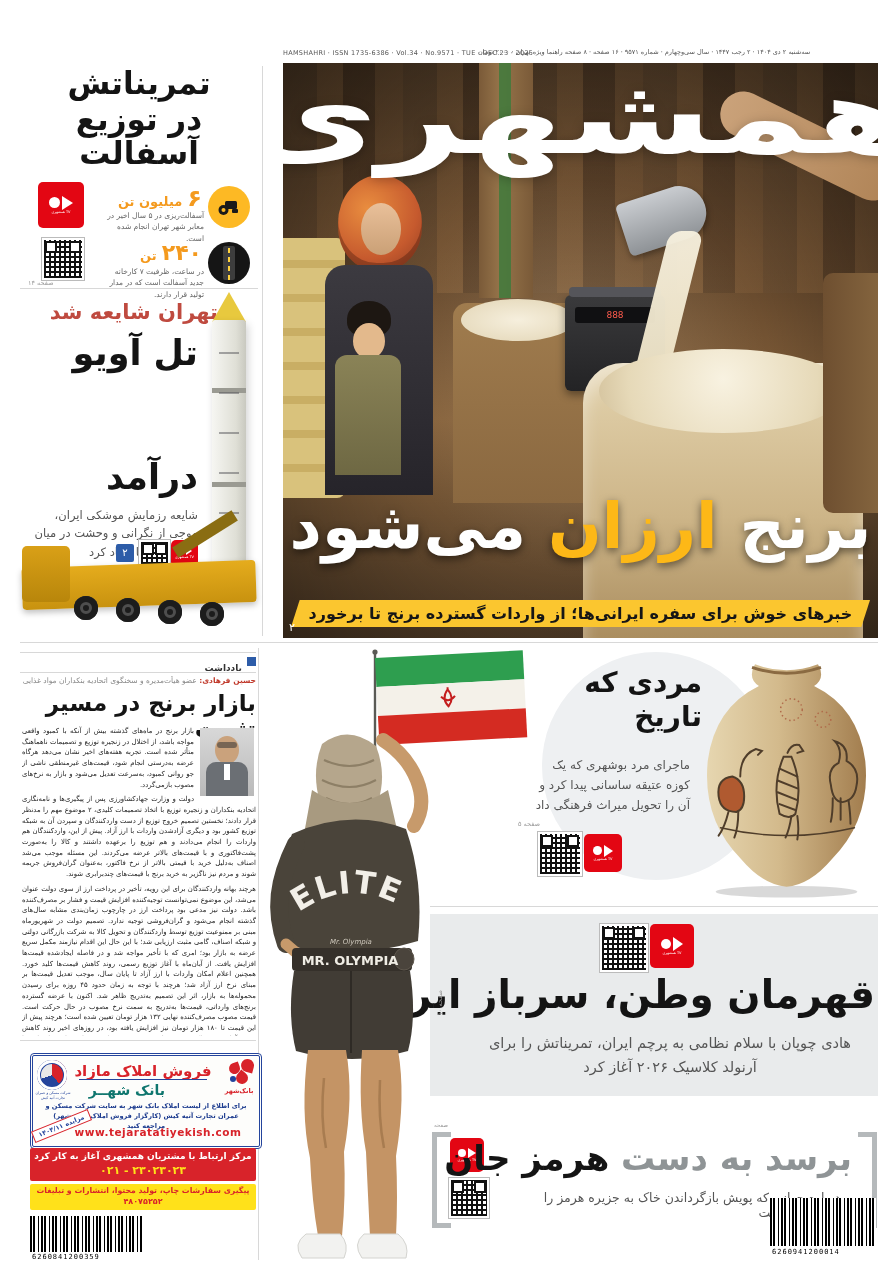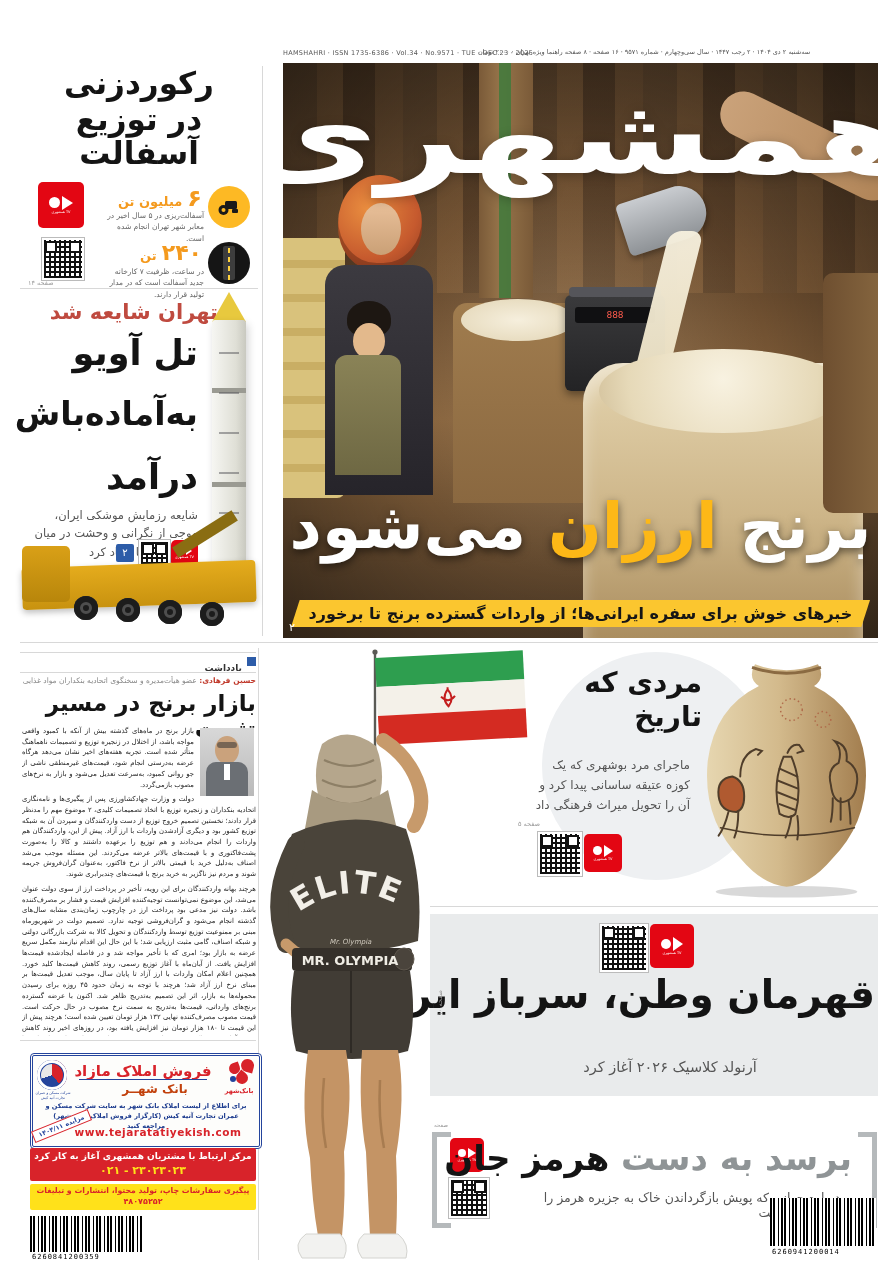--- a/index.html
+++ b/index.html
@@ -108,38 +108,38 @@
          background:linear-gradient(180deg,#f7f1df,#efe4c6);transform:skewX(-14deg);opacity:.95;"></div>
 
     <div class="abs" style="left:300px;top:300px;width:280px;height:280px;border-radius:40px 40px 0 0;
          background:linear-gradient(180deg,#e3d3ae 0%,#cdb588 55%,#a98c5e 100%);box-shadow:inset 0 14px 18px rgba(255,255,255,.4);"></div>
     <div class="abs" style="left:316px;top:286px;width:248px;height:84px;border-radius:50%;
          background:radial-gradient(circle at 50% 36%,#f8f2e1,#e6d9b8 70%,#d2c09a);"></div>
 
     <div class="abs" style="left:540px;top:210px;width:70px;height:240px;border-radius:10px;
          background:linear-gradient(90deg,#6e4f30,#8a6a42);"></div>
 
-    <div class="abs c" style="left:0;top:20px;width:595px;">
+    <div class="abs c" style="left:0;top:0;width:595px;">
       <span style="display:inline-block;transform:scaleX(1.42);transform-origin:50% 50%;
                    font-size:104px;font-weight:bold;color:#fff;line-height:1.05;
                    text-shadow:0 2px 10px rgba(0,0,0,.25);">همشهری</span>
     </div>
 
     <div class="abs c rtl" style="left:0;top:432px;width:595px;font-size:63px;font-weight:bold;line-height:1;white-space:nowrap;">
       <span style="color:#fff;text-shadow:0 3px 8px rgba(0,0,0,.55);">برنج</span>
       <span style="color:#fdb817;text-shadow:0 3px 8px rgba(0,0,0,.55);text-align:center;">ارزان</span>
       <span style="color:#fff;text-shadow:0 3px 8px rgba(0,0,0,.55);">می‌شود</span>
     </div>
 
     <div class="abs c rtl lead-strip" style="left:8px;top:537px;width:579px;height:27px;line-height:27px;font-size:16px;
                 clip-path:polygon(1.5% 0,100% 0,98.5% 100%,0 100%);">خبرهای خوش برای سفره ایرانی‌ها؛ از واردات گسترده برنج تا برخورد قاطع با محتکران</div>
     <div class="abs" style="left:6px;top:558px;color:#fff;font-size:11px;">۲</div>
   </div>
 
-  <div class="abs c rtl headline" style="left:20px;top:66px;width:238px;font-size:31px;line-height:1.1;">رکوردزنی</div>
+  <div class="abs c rtl headline" style="left:20px;top:66px;width:238px;font-size:31px;line-height:1.1;">تمریناتش</div>
   <div class="abs c rtl headline" style="left:20px;top:102px;width:238px;font-size:31px;line-height:1.1;">در توزیع آسفالت</div>
 
   <div class="abs" style="left:208px;top:186px;width:42px;height:42px;border-radius:50%;background:#fdb924;">
     <svg viewBox="0 0 24 24" style="position:absolute;left:8px;top:9px;width:26px;height:24px;">
       <rect x="8" y="6" width="12" height="8" rx="1.5" fill="#1a1a1a"></rect>
       <circle cx="6.5" cy="15" r="5" fill="#1a1a1a"></circle>
         <circle cx="6.5" cy="15" r="2" fill="#fdb924"></circle>
       <rect x="15" y="14" width="6" height="4" rx="1" fill="#1a1a1a"></rect>
     </svg>
   </div>
@@ -167,21 +167,20 @@
     </div>
     <span class="tv-label">همشهری TV</span>
   </div>
   <div class="qr" style="left:42px;top:238px;width:38px;height:38px;"></div>
 
   <div class="abs hl" style="left:20px;top:288px;width:238px;height:1px;"></div>
   <div class="abs pageref" style="left:28px;top:279px;">صفحه ۱۴</div>
 
   <div class="abs r rtl kicker" style="left:22px;top:300px;width:196px;font-size:21px;">تهران شایعه شد</div>
   <div class="abs r rtl headline" style="left:22px;top:332px;width:176px;font-size:35px;line-height:1.2;">تل آویو</div>
-  <div class="abs r rtl headline" style="left:22px;top:394px;width:176px;font-size:33px;line-height:1.2;">به‌آماده‌باش</div>
   <div class="abs r rtl headline" style="left:22px;top:456px;width:176px;font-size:35px;line-height:1.2;">درآمد</div>
   <div class="abs r rtl dek" style="left:26px;top:506px;width:172px;font-size:11.5px;line-height:1.6;">شایعه رزمایش موشکی ایران، موجی از نگرانی و وحشت در میان صهیونیست‌ها ایجاد کرد</div>
 
   <div class="abs c" style="left:116px;top:544px;width:18px;height:18px;background:#2d5ca8;color:#fff;font-size:10px;line-height:18px;border-radius:2px;">۲</div>
   <div class="qr" style="left:139px;top:540px;width:27px;height:27px;"></div>
   <div class="tv abs" style="left:171px;top:540px;width:27px;height:27px;">
     <div class="tv-row">
       <span class="tv-dot" style="width:6px;height:6px;"></span>
       <span class="tv-play" style="border-width:4px 0 4px 6px;border-left-color:#fff;"></span>
     </div>
@@ -275,20 +274,21 @@
   <div class="abs panel" style="left:430px;top:914px;width:448px;height:182px;"></div>
   <div class="qr" style="left:600px;top:924px;width:44px;height:44px;"></div>
   <div class="tv abs" style="left:650px;top:924px;width:44px;height:44px;">
     <div class="tv-row">
       <span class="tv-dot" style="width:10px;height:10px;"></span>
       <span class="tv-play" style="border-width:7px 0 7px 10px;border-left-color:#fff;"></span>
     </div>
     <span class="tv-label">همشهری TV</span>
   </div>
   <div class="abs c rtl headline" style="left:455px;top:972px;width:420px;font-size:39px;white-space:nowrap;">قهرمان وطن، سرباز ایران</div>
+  <div class="abs c rtl dek" style="left:470px;top:1032px;width:400px;font-size:14.5px;line-height:1.55;">هادی چوپان با سلام نظامی به پرچم ایران، تمریناتش را برای</div>
   <div class="abs c rtl dek" style="left:470px;top:1056px;width:400px;font-size:14.5px;line-height:1.55;">آرنولد کلاسیک ۲۰۲۶ آغاز کرد</div>
   <div class="abs vertical pageref" style="left:436px;top:990px;">صفحه ۱۰</div>
 
   <svg class="abs" viewBox="0 0 270 615" style="left:262px;top:648px;width:270px;height:615px;">
     <line x1="113" y1="4" x2="113" y2="102" stroke="#5a5a55" stroke-width="2.4"></line>
     <circle cx="113" cy="4" r="2.6" fill="#5a5a55"></circle>
     <g transform="rotate(-3 115 50)">
       <rect x="115" y="10" width="148" height="29" fill="#2e9e4f"></rect>
       <rect x="115" y="39" width="148" height="29" fill="#f4f1e9"></rect>
       <rect x="115" y="68" width="148" height="29" fill="#d42b22"></rect>
@@ -343,21 +343,21 @@
       <div style="position:absolute;right:8px;top:13px;width:12px;height:12px;border-radius:0 50% 50% 50%;background:#d8232a;transform:rotate(40deg);"></div>
       <div style="position:absolute;right:20px;top:17px;width:6px;height:6px;border-radius:50%;background:#24449c;"></div>
       <div style="position:absolute;right:0;top:28px;width:34px;text-align:center;font-size:6.5px;font-weight:bold;color:#d8232a;">بانک‌شهر</div>
     </div>
 
     <div class="abs" style="left:4px;top:4px;width:30px;height:30px;border-radius:50%;
          background:conic-gradient(#d8232a 0 140deg,#24449c 140deg 250deg,#e8e8e8 250deg 360deg);box-shadow:inset 0 0 0 3px #fff,inset 0 0 0 4px #24449c;"></div>
     <div class="abs" style="left:1px;top:35px;width:38px;font-size:3.6px;color:#24449c;text-align:center;line-height:1.4;">شرکت مسکن و عمران تجارت آتیه کیش</div>
 
     <div class="abs c" style="left:40px;top:6px;width:140px;font-size:15px;font-weight:bold;color:#d8232a;">فروش املاک مازاد</div>
-    <div class="abs c" style="left:52px;top:26px;width:140px;font-size:12px;font-weight:bold;color:#c2410c;">بانک شهــر</div>
+    <div class="abs c" style="left:24px;top:26px;width:140px;font-size:14px;font-weight:bold;color:#0f766e;">بانک شهــر</div>
     <div class="abs hl" style="left:46px;top:23px;width:128px;height:1px;background:#24449c;"></div>
 
     <div class="abs c" style="left:8px;top:46px;width:210px;font-size:6.6px;font-weight:bold;color:#1d3c8f;line-height:1.5;">برای اطلاع از لیست املاک بانک شهر به سایت شرکت مسکن و عمران تجارت آتیه کیش (کارگزار فروش املاک بانک شهر) مراجعه کنید</div>
 
     <div class="abs c" style="left:30px;top:70px;width:190px;font-size:10.5px;font-weight:bold;color:#d8232a;letter-spacing:.5px;">www.tejaratatiyekish.com</div>
 
     <div class="abs" style="left:-2px;top:64px;background:#fff;border:1px solid #d8232a;color:#24449c;font-size:6.5px;font-weight:bold;
                 padding:1px 5px;transform:rotate(-22deg);white-space:nowrap;">مزایده ۱۴۰۴/۱۱</div>
   </div>
 

